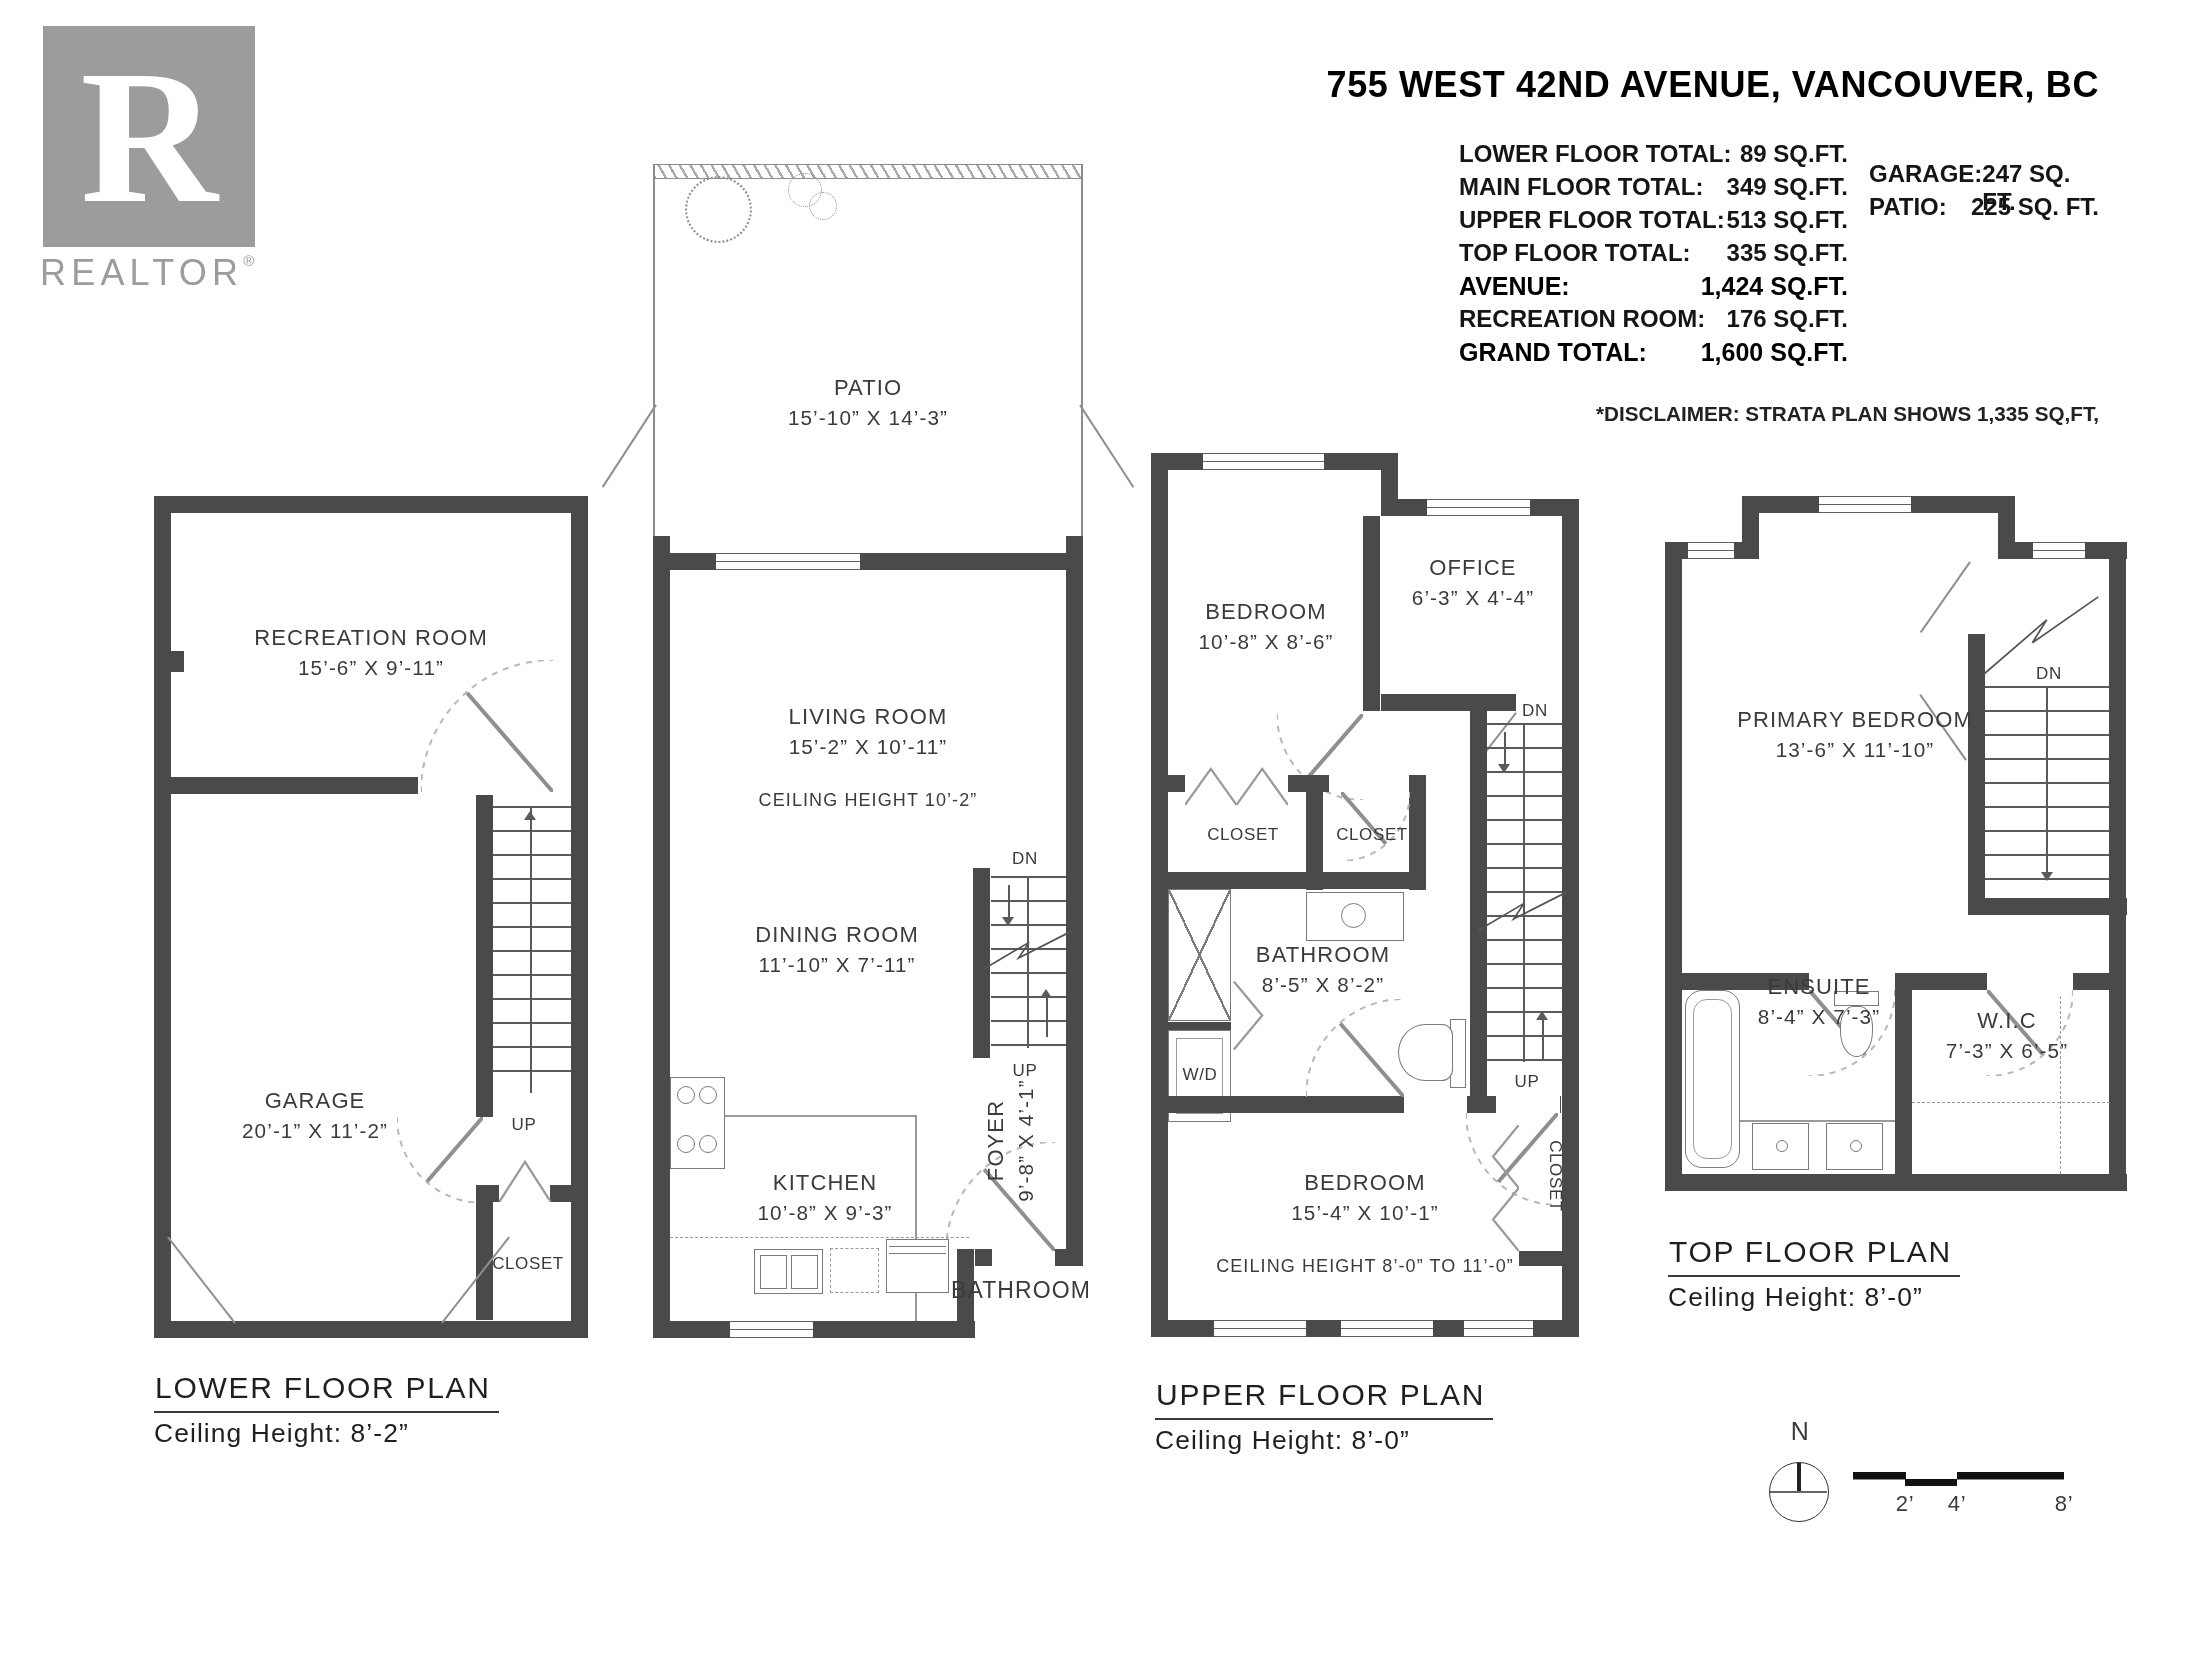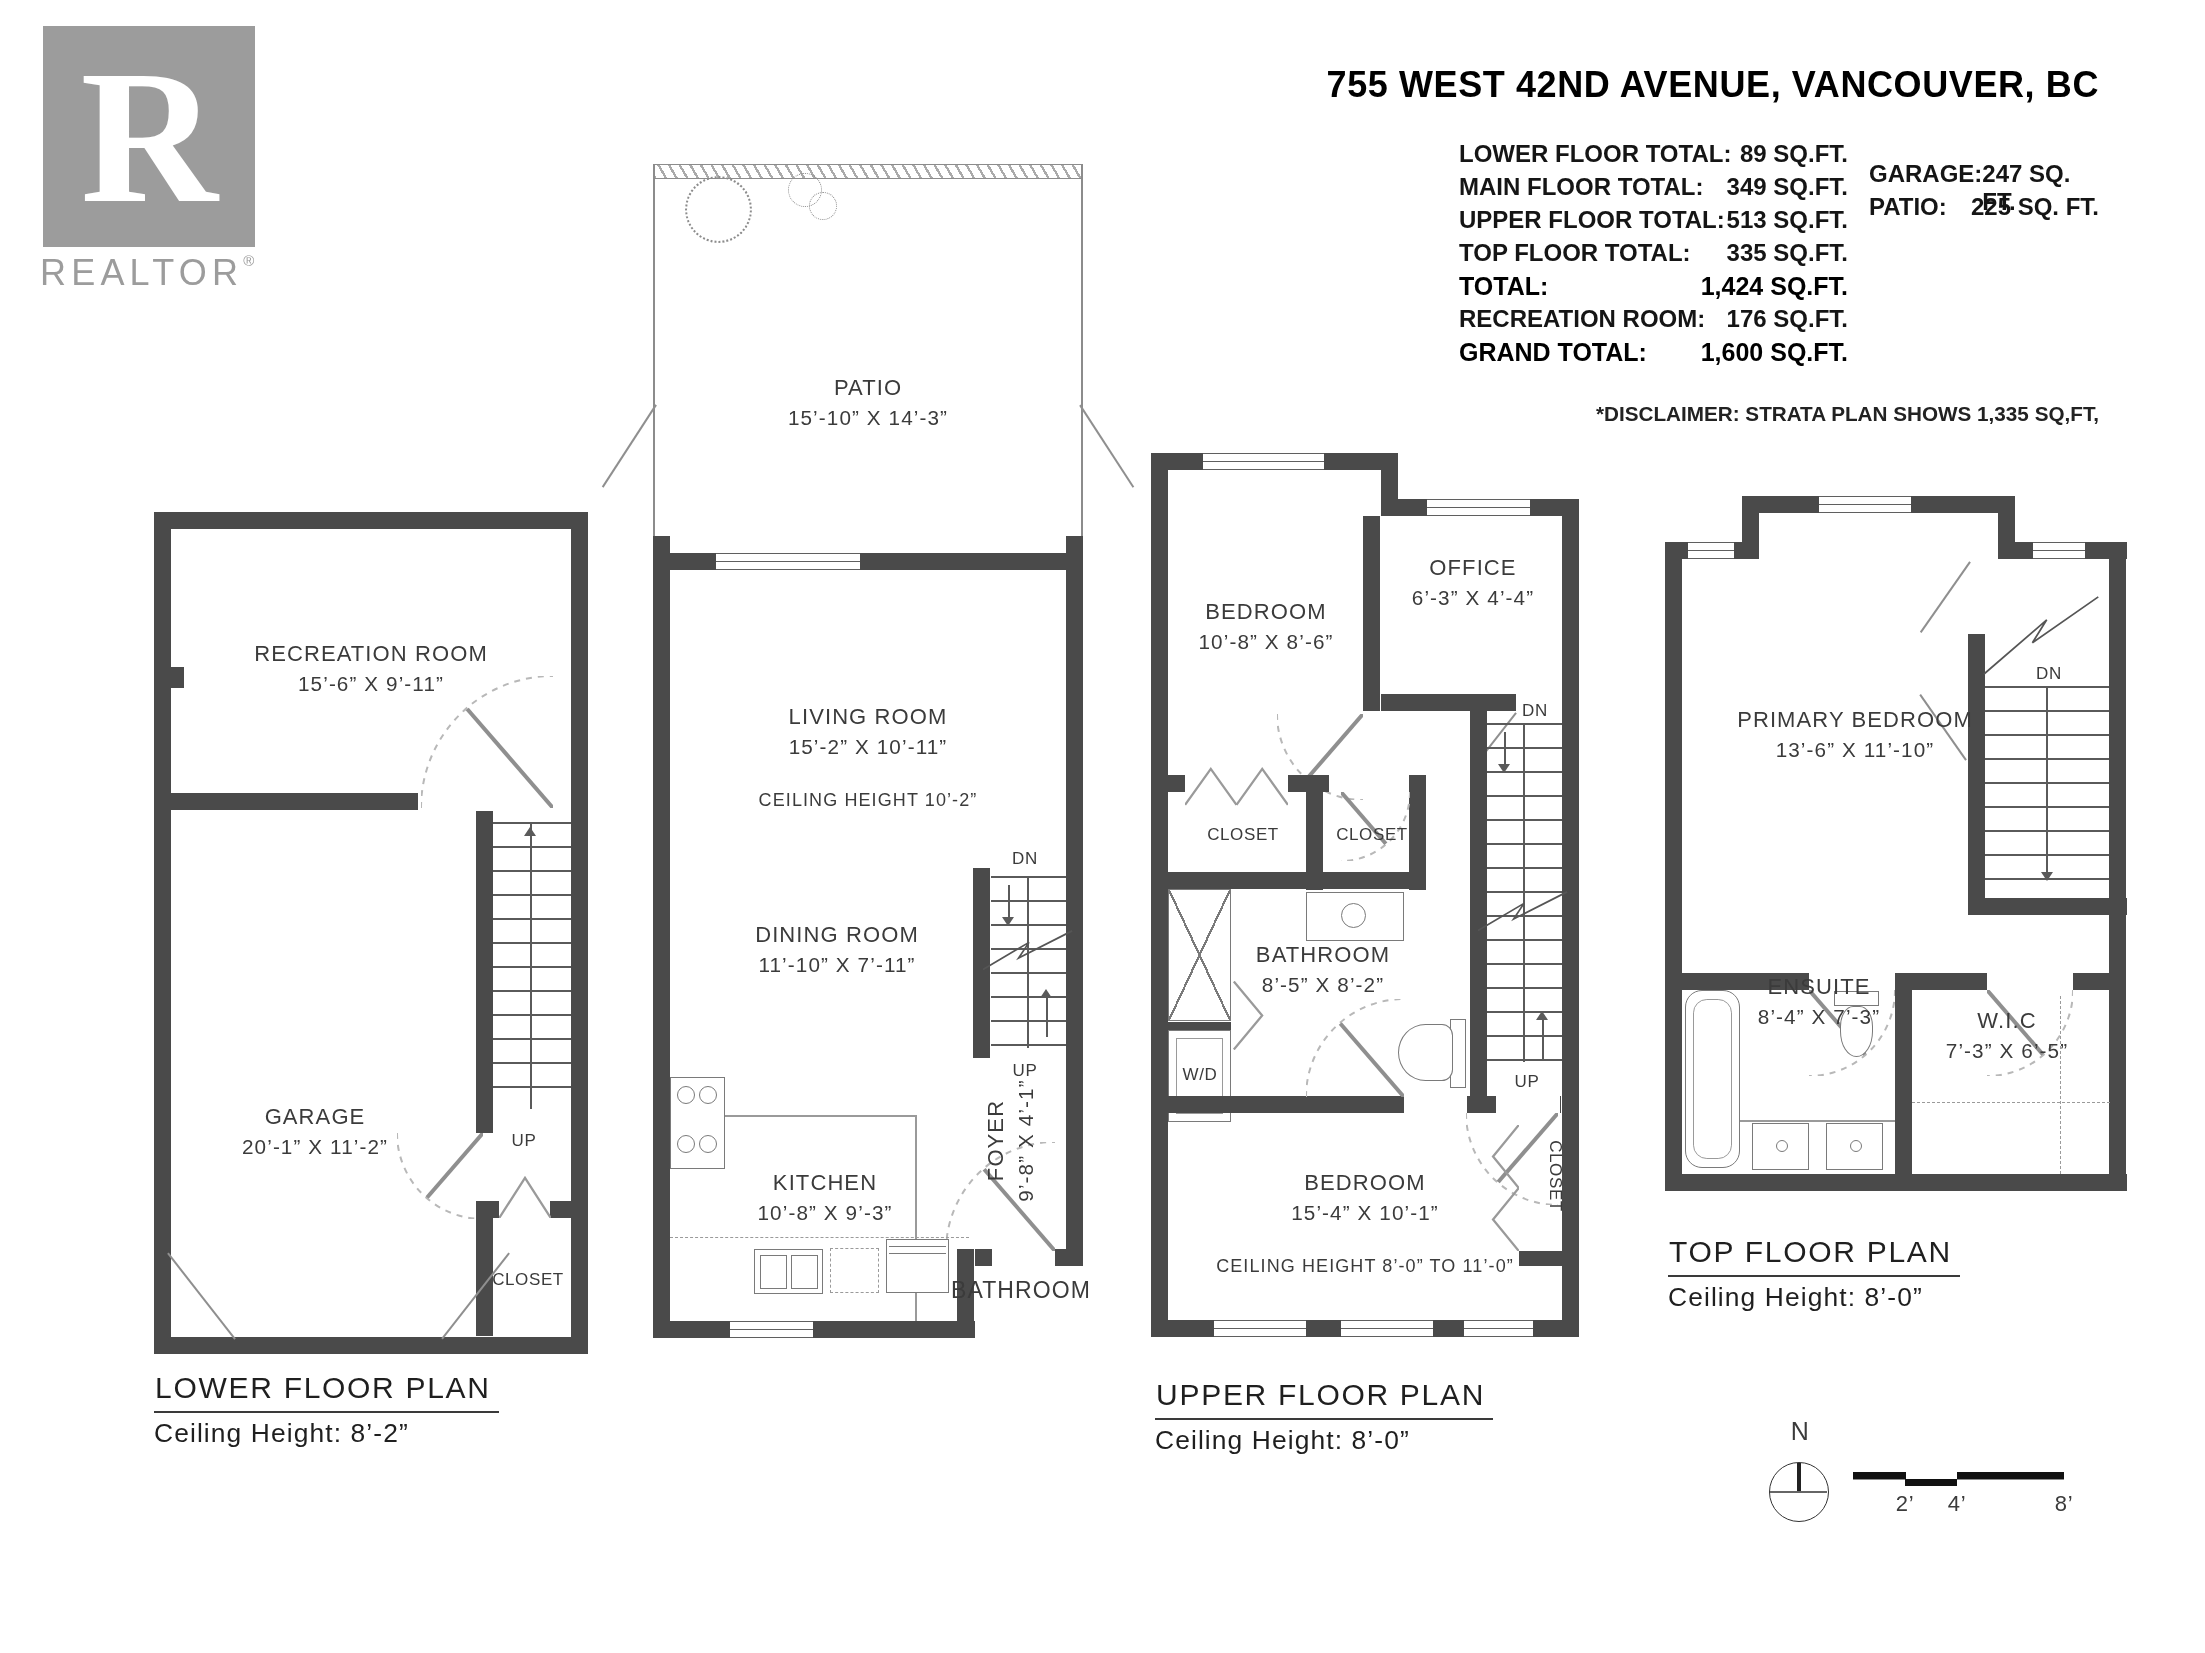--- a/index.html
+++ b/index.html
@@ -73,21 +73,21 @@
       </div>
     <div class="stat-row">
         <span>UPPER FLOOR TOTAL:</span>
         <span>513 SQ.FT.</span>
       </div>
     <div class="stat-row">
         <span>TOP FLOOR TOTAL:</span>
         <span>335 SQ.FT.</span>
       </div>
     <div class="stat-row heavy">
-        <span>TOTAL:</span>
+        <span>AVENUE:</span>
         <span>1,424 SQ.FT.</span>
       </div>
     <div class="stat-row">
         <span>RECREATION ROOM:</span>
         <span>176 SQ.FT.</span>
       </div>
     <div class="stat-row heavy">
         <span>GRAND TOTAL:</span>
         <span>1,600 SQ.FT.</span>
       </div>
@@ -97,21 +97,21 @@
         <span>GARAGE:</span>
         <span>247 SQ. FT.</span>
       </div>
     <div class="stat-row">
         <span>PATIO:</span>
         <span>225 SQ. FT.</span>
       </div>
   </div>
   <div class="disclaimer">*DISCLAIMER: STRATA PLAN SHOWS 1,335 SQ,FT,</div>
 
-  <div style="position:absolute;left:154px;top:496px;width:434px;height:842px;margin-top:16px;">
+  <div style="position:absolute;left:154px;top:496px;width:434px;height:842px;">
 
     <div class="w" style="left:0;top:0;width:434px;height:17px;"></div>
     <div class="w" style="left:0;top:0;width:17px;height:842px;"></div>
     <div class="w" style="left:417px;top:0;width:17px;height:842px;"></div>
     <div class="w" style="left:0;top:825px;width:434px;height:17px;"></div>
     <div class="w" style="left:17px;top:155px;width:12.6px;height:20.7px;"></div>
 
     <div class="w" style="left:17px;top:281px;width:247px;height:17px;"></div>
     <svg class="door" style="left:267px;top:164px;width:132px;height:132px;" viewBox="0 0 100 100" preserveAspectRatio="none">
       <path d="M0 100 A100 100 0 0 1 100 0" fill="none" stroke="#b8b8b8" stroke-width="2" stroke-dasharray="6 6" vector-effect="non-scaling-stroke"></path>

